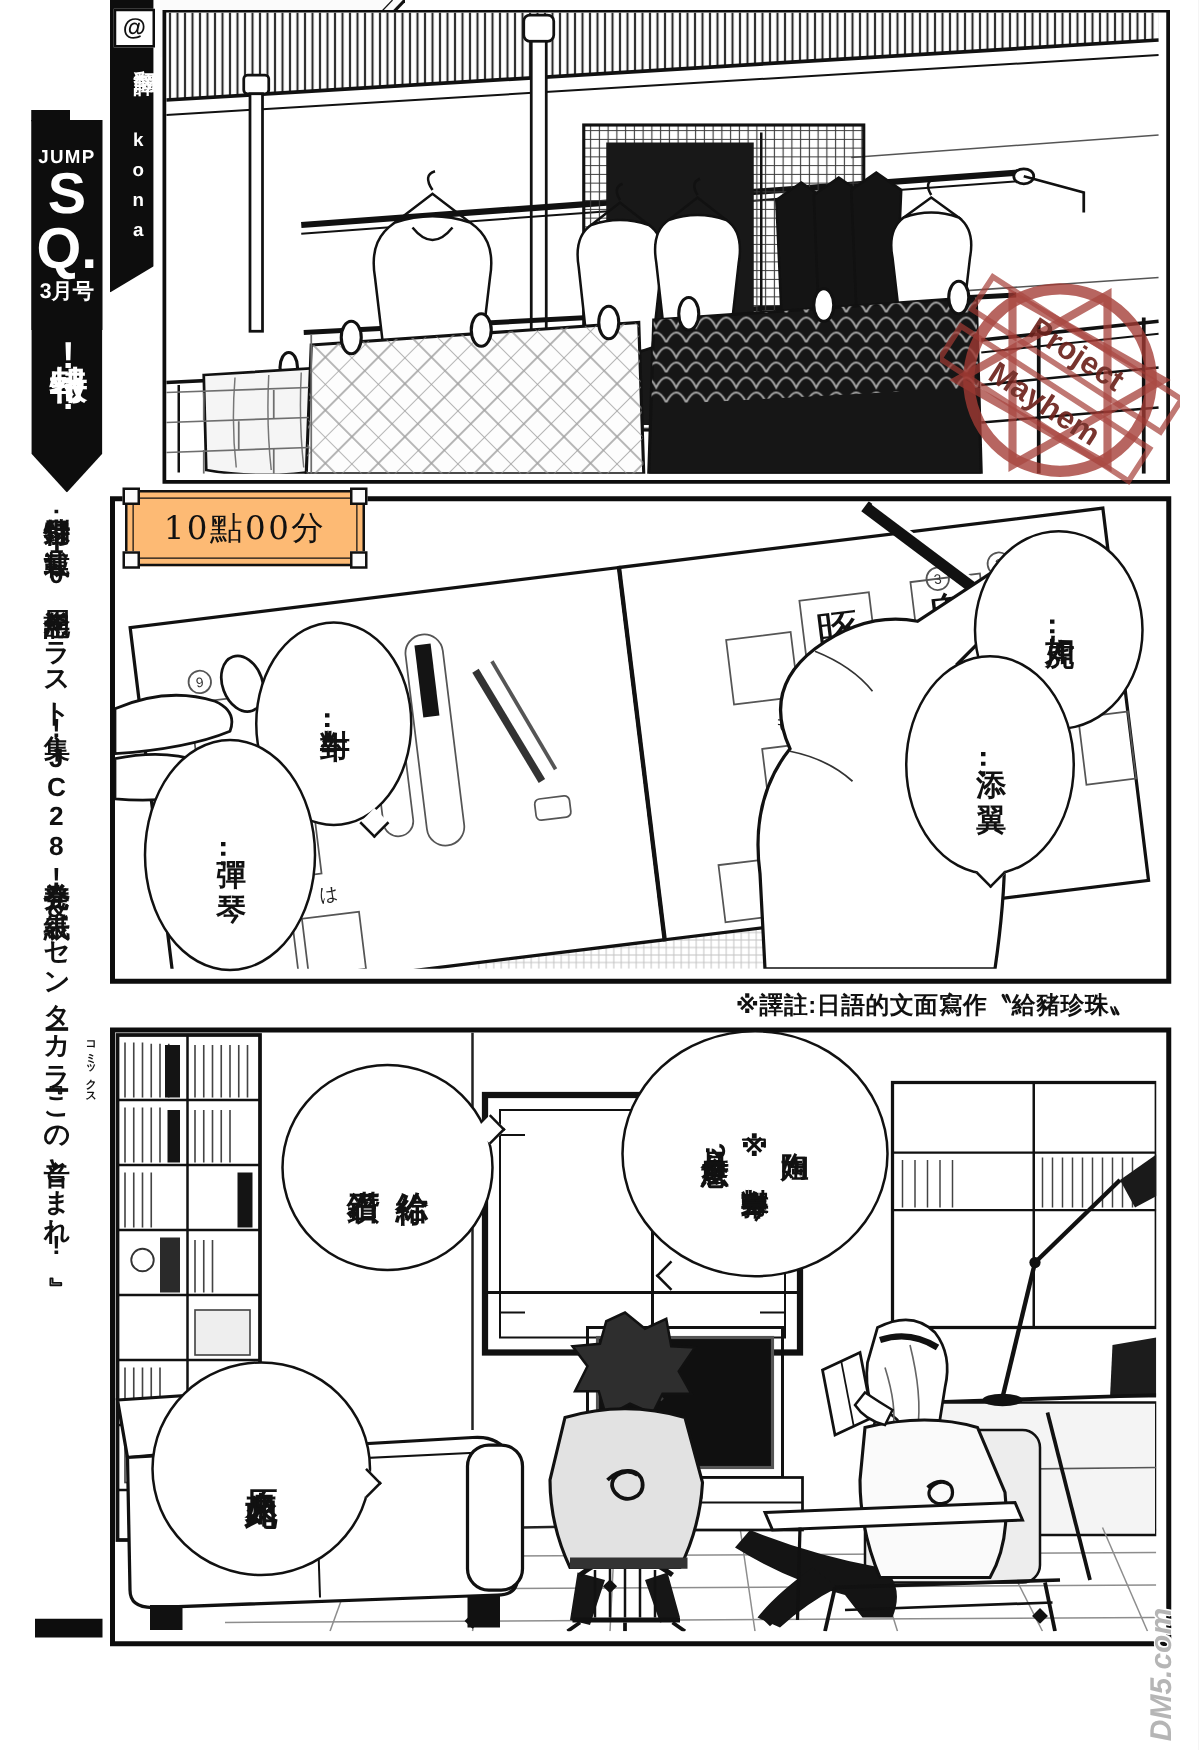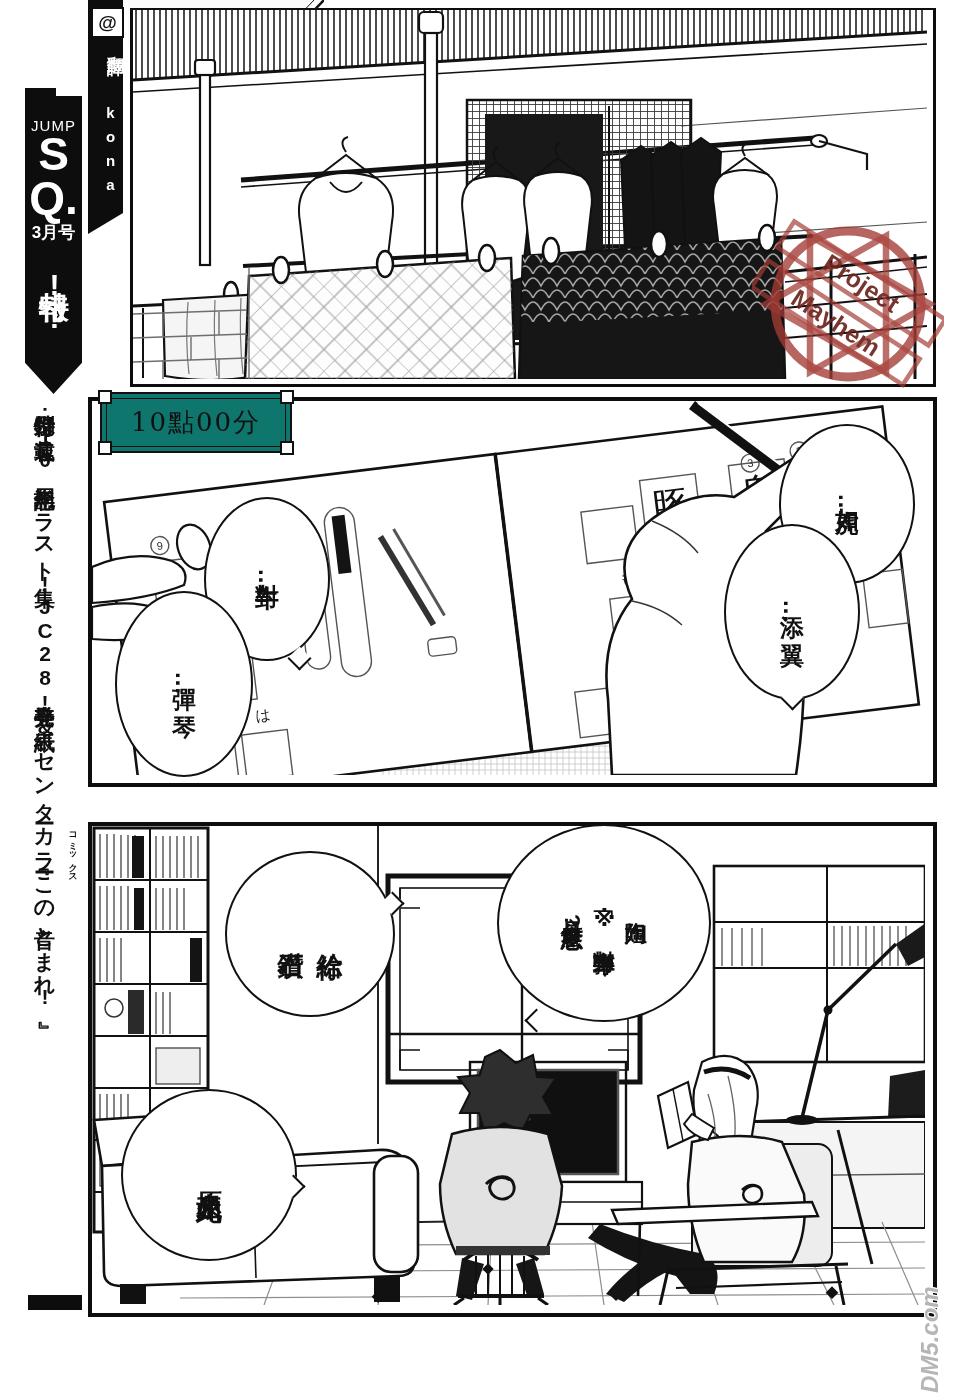--- a/index.html
+++ b/index.html
@@ -4,21 +4,21 @@
 <style>
   html,body{margin:0;padding:0;background:#e8e8e8;}
   .page{position:relative;width:959px;height:1400px;background:#ffffff;overflow:hidden;
         font-family:"Liberation Sans","DejaVu Sans",sans-serif;color:#111;}
   .abs{position:absolute;}
 
   
   .jump-tab{left:25px;top:88px;width:31px;height:9px;background:#0d0d0d;}
   .jump-box{left:25px;top:96px;width:57px;height:168px;background:#0d0d0d;color:#fff;
             display:flex;flex-direction:column;align-items:center;justify-content:center;line-height:.95;}
-  .jump-word{font-size:15px;font-weight:400;letter-spacing:1px;}
+  .jump-word{font-size:15px;font-weight:700;letter-spacing:1px;}
   .jump-s,.jump-q{font-size:46px;font-weight:900;}
   .jump-issue{font-size:17px;font-weight:700;margin-top:4px;}
   .flash{left:25px;top:264px;width:57px;height:130px;background:#0d0d0d;color:#fff;
          clip-path:polygon(0 0,100% 0,100% 76%,50% 100%,0 76%);
          display:flex;justify-content:center;}
   .flash span{writing-mode:vertical-rl;text-orientation:upright;font-size:30px;font-weight:900;margin-top:4px;}
   .announce{left:28px;top:398px;height:900px;writing-mode:vertical-rl;text-orientation:upright;
             font-size:21px;font-weight:700;letter-spacing:.5px;line-height:1.6;}
   .furigana{left:66px;top:826px;writing-mode:vertical-rl;text-orientation:upright;font-size:9px;font-weight:700;}
   .endbar{left:28px;top:1295px;width:54px;height:15px;background:#0d0d0d;}
@@ -39,21 +39,21 @@
              text-shadow:1px 1px 0 #45120d;}
 
   
   .panel{position:absolute;background:#fff;border:3px solid #0d0d0d;}
   #panel1{left:130px;top:8px;width:800px;height:374px;border-top-width:2px;}
   #panel2{left:88px;top:397px;width:841px;height:382px;border-width:4px;}
   #panel3{left:88px;top:822px;width:841px;height:487px;border-width:4px;}
   .panel svg{display:block;}
 
   
-  .caption-box{left:100px;top:392px;width:188px;height:57px;background:#0f766e;border:2px solid #111;
+  .caption-box{left:100px;top:392px;width:188px;height:57px;background:#fdba74;border:2px solid #111;
                display:flex;align-items:center;justify-content:center;}
   .caption-inner{position:absolute;inset:4px;border:1.5px solid #111;}
   .caption-box span{position:relative;font-family:"DejaVu Serif","Liberation Serif",serif;
                     font-size:26px;letter-spacing:2px;}
   .cor{position:absolute;width:10px;height:10px;border:2px solid #111;background:#fcfcfc;}
   .c1{left:-4px;top:-4px}.c2{right:-4px;top:-4px}.c3{left:-4px;bottom:-4px}.c4{right:-4px;bottom:-4px}
 
   
   .bubble{position:absolute;background:#fff;border:2.5px solid #111;border-radius:50%;
           display:flex;align-items:center;justify-content:center;z-index:5;}
@@ -342,20 +342,21 @@
     <div class="tail tail-down" style="left:44%;bottom:-9px;"></div>
   </div>
   <div class="bubble" id="b-duiniu">
     <span>對牛…</span>
     <div class="tail tail-down" style="right:16%;bottom:-8px;"></div>
   </div>
   <div class="bubble" id="b-tanqin">
     <span>彈…琴</span>
   </div>
 
+  <div class="abs note">※譯註:日語的文面寫作〝給豬珍珠〟</div>
 
   <div class="panel" id="panel3">
     <svg width="833" height="479" viewBox="0 0 833 479">
 
       <g stroke="#111" fill="#fff">
         <rect x="2" y="2" width="114" height="404" stroke-width="3"></rect>
         <line x1="58" y1="2" x2="58" y2="406" stroke-width="2"></line>
         <line x1="2" y1="54" x2="116" y2="54" stroke-width="2"></line>
           <line x1="2" y1="106" x2="116" y2="106" stroke-width="2"></line>
         <line x1="2" y1="158" x2="116" y2="158" stroke-width="2"></line>

